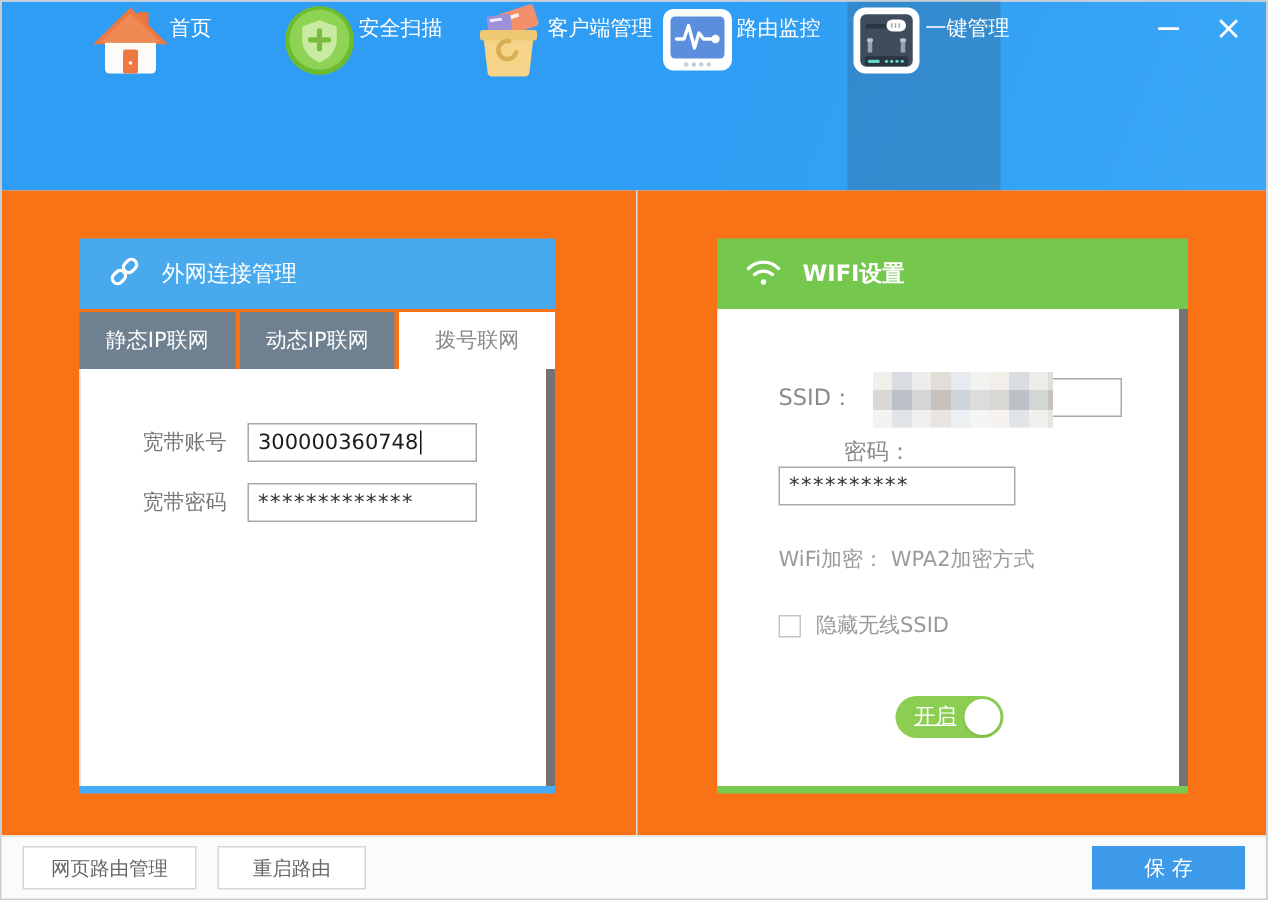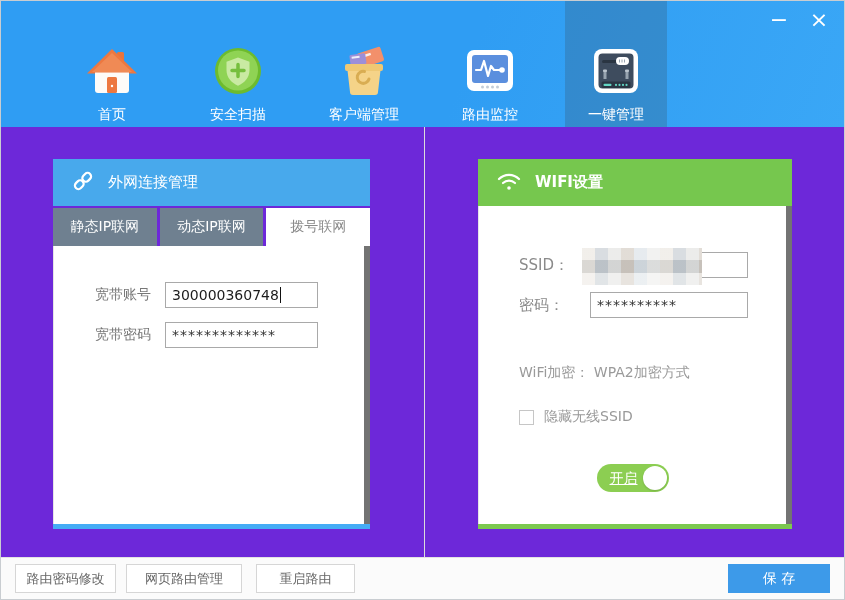--- a/index.html
+++ b/index.html
@@ -9,28 +9,28 @@
   .window { position:relative; width:845px; height:600px; background:#F1F1F1;
             border:1px solid #C9CDD1; overflow:hidden; }
 
   
   .topbar { position:absolute; top:0; left:0; right:0; height:126px;
             background:linear-gradient(112deg, var(--header-blue,#2F9DF3) 0%, var(--header-blue,#2F9DF3) 55%, #3AA7F6 100%); }
   .win-controls { position:absolute; top:4px; right:12px; display:flex; gap:14px; z-index:5; }
   .win-btn { width:26px; height:28px; color:#fff; display:flex; align-items:center;
              justify-content:center; font-size:22px; cursor:default; }
   .nav { position:absolute; left:60px; top:0; height:126px; display:flex; gap:24px; }
-  .nav-item { width:102px; height:100%; display:flex; flex-direction:column;
-              align-items:center; padding-top:44px; }
+  .nav-item { width:102px; height:100%; display:flex; flex-direction:row;
+              align-items:flex-start; }
   .nav-item.selected { background:rgba(55,80,102,0.27); }
   .nav-icon { width:52px; height:52px; }
   .nav-label { margin-top:9px; font-size:14px; color:#fff; white-space:nowrap; }
 
   
-  .content { position:absolute; top:126px; left:0; right:0; bottom:42px; background:#6d28d9; }
+  .content { position:absolute; top:126px; left:0; right:0; bottom:42px; background:#f97316; }
   .v-divider { position:absolute; left:423px; top:0; bottom:0; width:1px; background:#DCDCDC; }
 
   .panel { position:absolute; top:32px; display:flex; flex-direction:column; }
   .panel-wan  { left:52px;  width:317px; height:370px; }
   .panel-wifi { left:477px; width:314px; height:370px; }
   .panel-header { height:47px; flex:none; display:flex; align-items:center;
                   padding-left:18px; gap:13px; color:#fff; font-size:15px; }
   .panel-wan  .panel-header { background:var(--panel-blue,#48A9EC); }
   .panel-wifi .panel-header { background:var(--panel-green,#76C74E);font-weight:bold; }
 
@@ -51,21 +51,21 @@
           align-items:center; padding-left:6px; font-size:14px; color:#1C1C1C; }
 
   .wan-row1 { left:41px; top:36px; }
   .wan-row2 { left:41px; top:76px; }
   .panel-wan .flabel { margin-right:14px; }
   .panel-wan .fbox { width:153px; }
   .caret { display:inline-block; width:1px; height:16px; background:#111; margin-left:1px; }
   .pw-text { letter-spacing:1px; color:#333; }
 
   .wifi-row1 { left:40px; top:46px; }
-  .wifi-row2 { left:40px; top:86px; }
+  .wifi-row2 { left:40px; top:86px;flex-direction:column; }
   .panel-wifi .flabel { width:71px; color:#8A8A8A; font-size:15px; }
   .panel-wifi .fbox { width:158px; }
   .mosaic { position:absolute; left:103px; top:42px; width:120px; height:37px; z-index:2;
             background:
               repeating-linear-gradient(0deg, rgba(255,255,255,0.45) 0 12px, rgba(90,100,110,0.12) 12px 25px, rgba(255,255,255,0.3) 25px 37px),
               repeating-linear-gradient(90deg, #ECE8E2 0 13px, #C9CFD4 13px 26px, #E4E4E2 26px 39px, #D6CEC5 39px 52px, #DCE3E8 52px 65px, #EDEDEB 65px 78px); }
 
   .enc-text { position:absolute; left:40px; top:158px; font-size:14px; color:#9A9A9A; }
   .hide-row { position:absolute; left:40px; top:202px; display:flex; align-items:center; gap:10px; }
   .checkbox { width:15px; height:15px; border:1px solid #C6C6C6; background:#fff; cursor:default; }
@@ -274,19 +274,18 @@
         <div class="toggle">
           <span class="toggle-text">开启</span>
           <span class="toggle-knob"></span>
         </div>
       </div>
       <div class="accent-bar"></div>
     </div>
   </div>
 
   <div class="footer">
-    <div class="f-btn f-btn1">路由密码修改</div>
     <div class="f-btn f-btn2">网页路由管理</div>
     <div class="f-btn f-btn3">重启路由</div>
     <div class="save-btn">保 存</div>
   </div>
 
 </div>
 
 </body></html>

